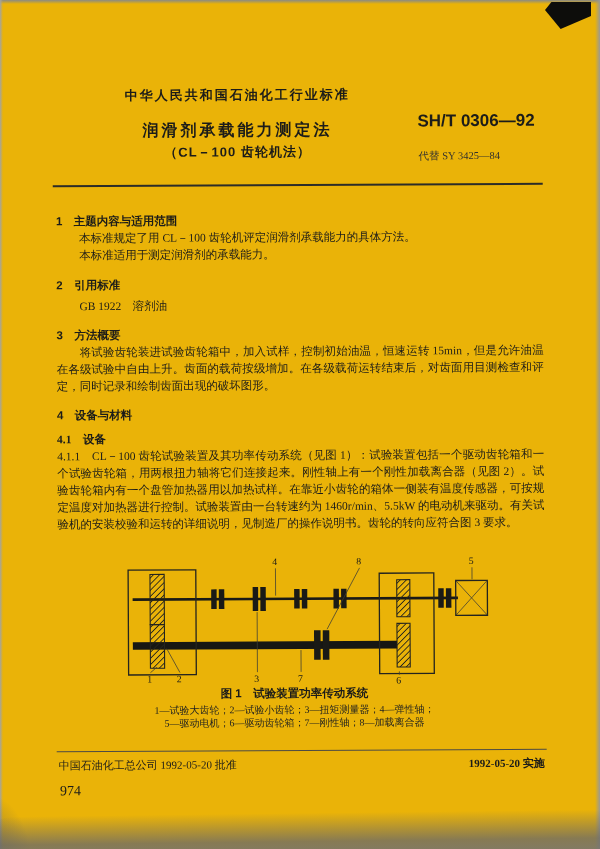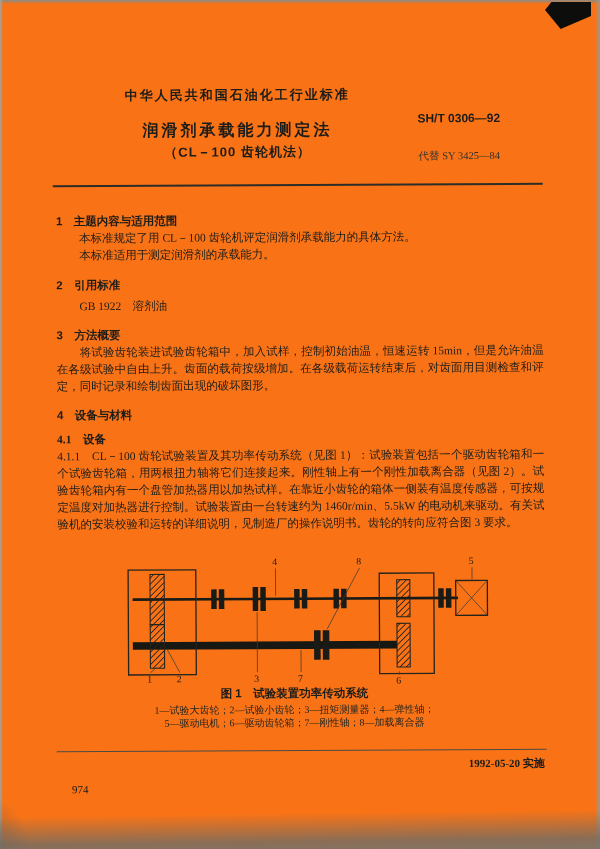--- a/index.html
+++ b/index.html
@@ -2,21 +2,21 @@
 <html><head>
 <meta charset="utf-8">
 <style>
   html,body{margin:0;padding:0;}
   body{
     width:600px;height:849px;position:relative;overflow:hidden;
     background:#93928c;
     font-family:"Liberation Serif", serif;
   }
   .page{
-    position:absolute;inset:0;background:#f97316;
+    position:absolute;inset:0;background:#eab308;
   }
   .page-content{position:absolute;inset:0;transform:rotate(-0.3deg);color:#1c1c19;}
 
   
   .artifact-top{position:absolute;top:0;left:0;right:0;height:4px;
     background:linear-gradient(to bottom,#8a8a84,rgba(138,138,132,0));z-index:5;}
   .artifact-right{position:absolute;top:0;bottom:0;right:0;width:5px;
     background:linear-gradient(to left,#9a9992,rgba(154,153,146,0));z-index:5;}
   .artifact-left{position:absolute;top:0;bottom:0;left:0;width:3px;
     background:linear-gradient(to right,#a5a49d,rgba(165,164,157,0));z-index:5;}
@@ -25,21 +25,21 @@
   .bottom-band{position:absolute;left:-12px;right:-12px;bottom:-16px;height:52px;
     background:linear-gradient(to bottom,rgba(116,114,108,0),rgba(110,108,102,.8) 55%,#7d7b75);
     transform:rotate(-0.7deg);border-radius:30px 10px 0 0/14px 6px 0 0;z-index:5;}
   .corner-bl{position:absolute;left:-14px;bottom:-14px;width:46px;height:70px;
     background:radial-gradient(ellipse at 0 100%,rgba(90,89,84,.75),rgba(90,89,84,0) 70%);z-index:5;}
 
   
   .header-org{position:absolute;top:86px;left:0;width:478px;text-align:center;
     font-family:"Liberation Sans",sans-serif;font-weight:bold;font-size:13px;letter-spacing:2px;}
   .standard-no{position:absolute;top:112px;left:419px;
-    font-family:"Liberation Sans",sans-serif;font-weight:bold;font-size:12px;}
+    font-family:"Liberation Sans",sans-serif;font-weight:bold;font-size:17px;}
   .doc-title1{position:absolute;top:120px;left:0;width:478px;text-align:center;
     font-family:"Liberation Sans",sans-serif;font-weight:bold;font-size:16px;letter-spacing:3px;}
   .doc-title2{position:absolute;top:143px;left:0;width:478px;text-align:center;
     font-family:"Liberation Sans",sans-serif;font-weight:bold;font-size:13px;letter-spacing:1px;}
   .replaces-note{position:absolute;top:150px;left:420px;font-size:10.5px;color:#33322e;}
   .rule-top{position:absolute;top:184px;left:54px;right:56px;border-top:2px solid #2c2c28;}
 
   
   .body-col{position:absolute;top:212px;left:57px;width:487px;
     font-size:11.5px;line-height:17px;text-align:justify;}
@@ -64,21 +64,21 @@
   .thickshaft{fill:#171713;}
   .flange{fill:#1a1a16;}
   .lead{stroke:#3c3c35;stroke-width:0.7;fill:none;}
   .callout{font-family:"Liberation Serif",serif;font-size:9px;fill:#1a1a16;}
 
   
   .footer-rule{position:absolute;top:750px;left:55px;right:55px;border-top:1px solid #4d4b45;}
   .footer-row{position:absolute;top:757px;left:57px;right:57px;font-size:11px;}
   .footer-approval{float:left;}
   .footer-impl{float:right;font-weight:bold;}
-  .page-number{position:absolute;top:782px;left:58px;font-size:11px;margin-left:12px;}
+  .page-number{position:absolute;top:782px;left:58px;font-size:14px;}
 </style>
 </head>
 <body>
 
 <div class="page">
   <div class="page-content">
 
     <div class="header-org">中华人民共和国石油化工行业标准</div>
     <div class="standard-no">SH/T 0306—92</div>
     <div class="doc-title1">润滑剂承载能力测定法</div>
@@ -166,20 +166,21 @@
     </svg>
 
     <div class="figure-caption">图 1　试验装置功率传动系统</div>
     <div class="figure-legend">
       <div>1—试验大齿轮；2—试验小齿轮；3—扭矩测量器；4—弹性轴；</div>
       <div>5—驱动电机；6—驱动齿轮箱；7—刚性轴；8—加载离合器</div>
     </div>
 
     <div class="footer-rule"></div>
     <div class="footer-row">
+      <span class="footer-approval">中国石油化工总公司 1992-05-20 批准</span>
       <span class="footer-impl">1992-05-20 实施</span>
     </div>
     <div class="page-number">974</div>
   </div>
 
   <div class="artifact-top"></div>
   <div class="artifact-right"></div>
   <div class="artifact-left"></div>
   <div class="fold-mark"></div>
   <div class="corner-bl"></div>

